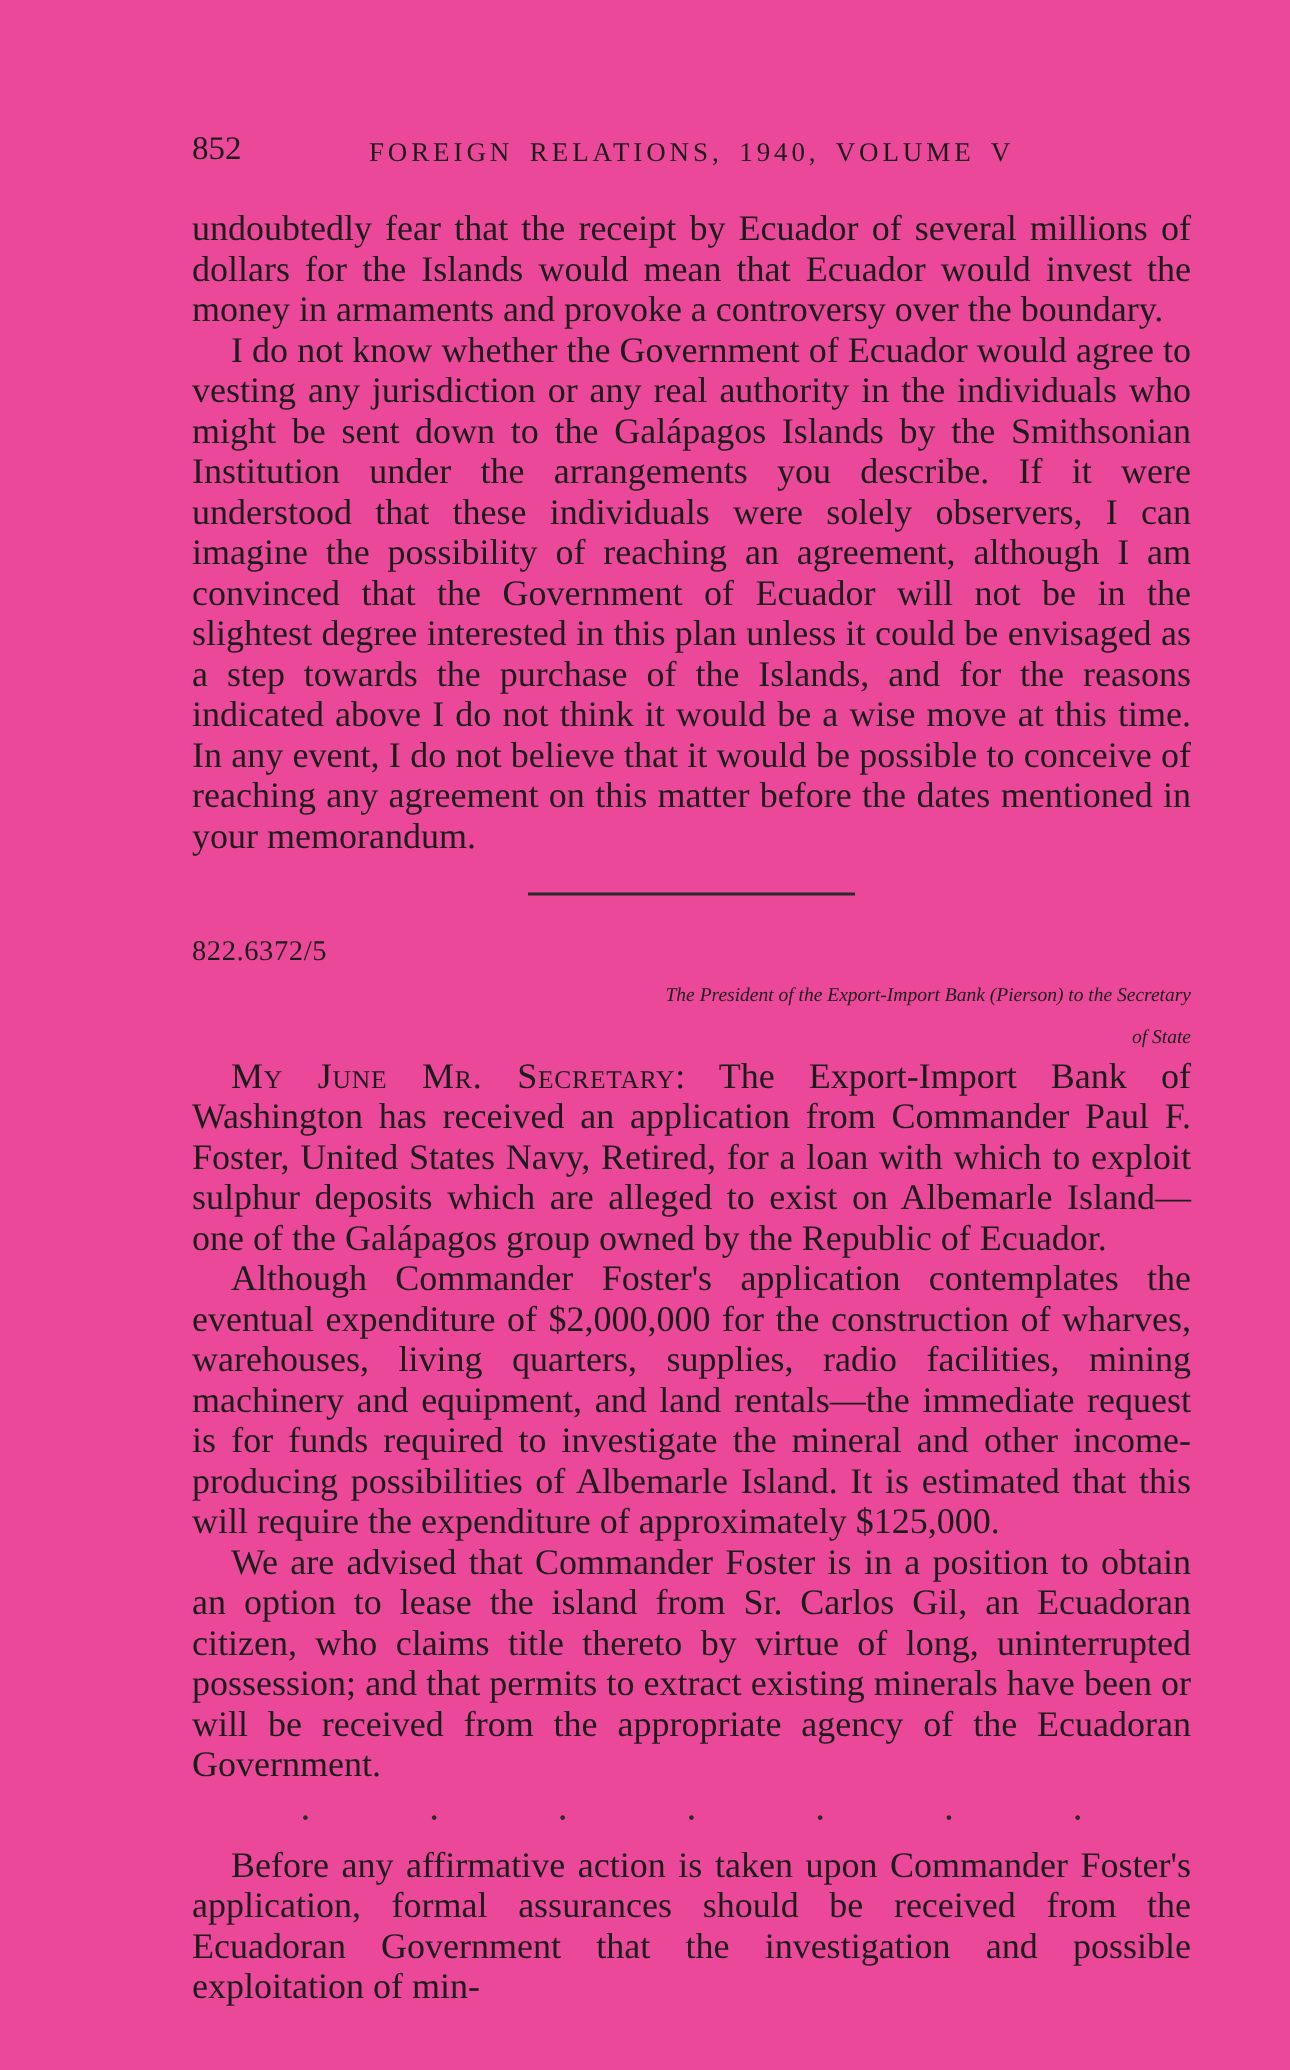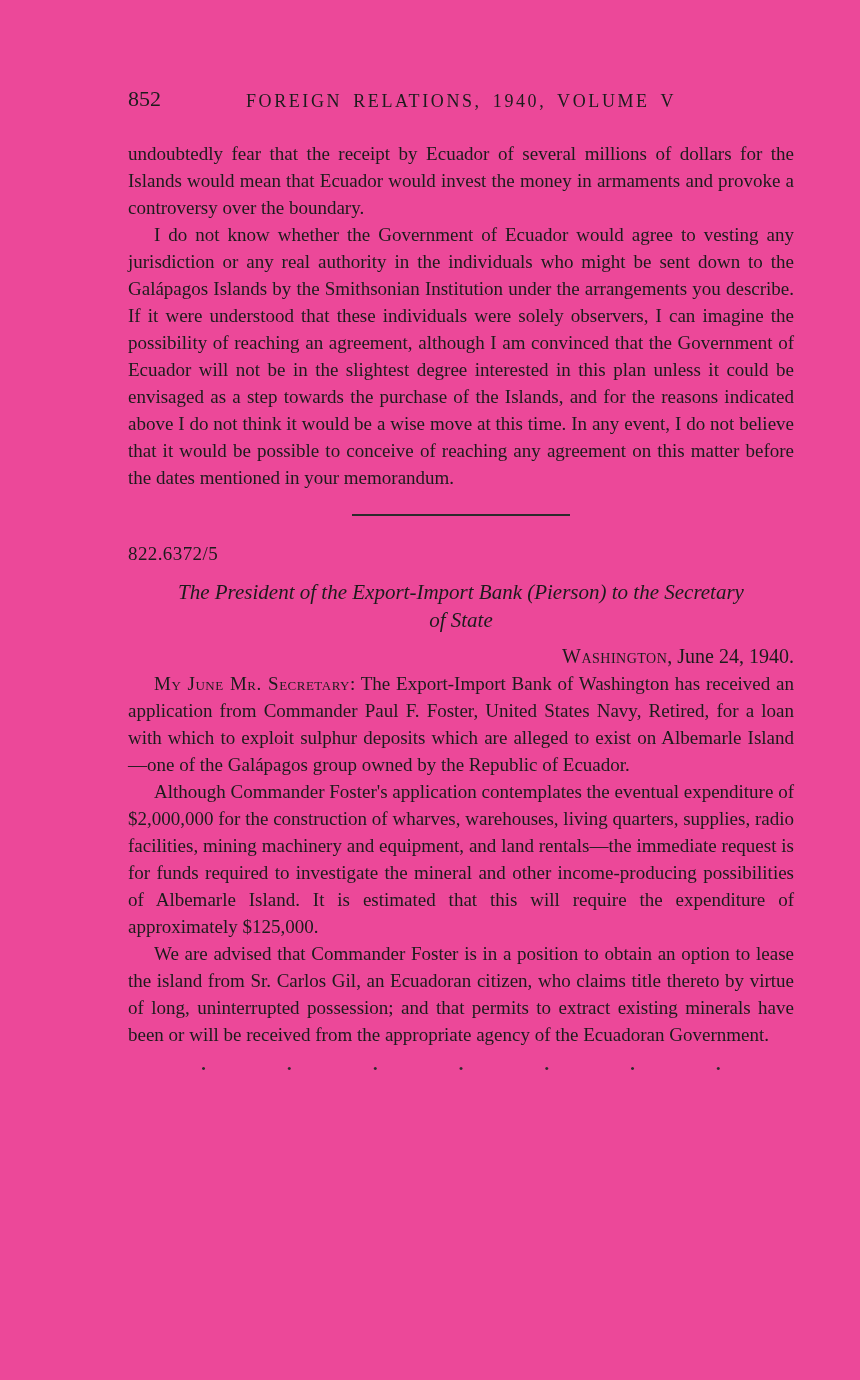--- a/index.html
+++ b/index.html
@@ -23,41 +23,41 @@
   .running-head {
     text-align: center;
     font-size: 18px;
     letter-spacing: 2.6px;
     line-height: 26px;
     padding-top: 2px;
     word-spacing: 4px;
   }
   .body-par {
     margin: 0;
-    font-size: 19px;
+    font-size: 24px;
     line-height: 27px;
     text-align: justify;
   }
   .indent { text-indent: 26px; }
   .section-divider {
     width: 218px;
     border: 0;
     border-top: 2px solid #2b2b2b;
     margin: 23px auto 0 auto;
   }
   .file-number {
     margin-top: 27px;
     font-size: 19px;
     letter-spacing: 0.4px;
   }
   .doc-title {
-    margin-top: 13px;
+    margin-top: 3px;
     font-style: italic;
-    text-align: center;
-    font-size: 21px;
+    text-align: right;
+    font-size: 13px;
     line-height: 28px;
   }
   .dateline {
     margin-top: 9px;
     text-align: right;
     font-size: 20px;
     line-height: 27px;
   }
   .smallcaps { font-variant: small-caps; letter-spacing: 0.5px; }
   .ellipsis-row {
@@ -84,23 +84,23 @@
 
   <hr class="section-divider">
 
   <div class="file-number">822.6372/5</div>
 
   <div class="doc-title">
     <div>The President of the Export-Import Bank (Pierson) to the Secretary</div>
     <div>of State</div>
   </div>
 
-  <div class="dateline"><span class="smallcaps">Washington</span><span>, June 24, 1940.</span></div>
 
   <p class="body-par indent"><span class="smallcaps">My June Mr. Secretary</span><span>: The Export-Import Bank of Washington has received an application from Commander Paul F. Foster, United States Navy, Retired, for a loan with which to exploit sulphur deposits which are alleged to exist on Albemarle Island—one of the Galápagos group owned by the Republic of Ecuador.</span></p>
 
   <p class="body-par indent">Although Commander Foster's application contemplates the eventual expenditure of $2,000,000 for the construction of wharves, warehouses, living quarters, supplies, radio facilities, mining machinery and equipment, and land rentals—the immediate request is for funds required to investigate the mineral and other income-producing possibilities of Albemarle Island. It is estimated that this will require the expenditure of approximately $125,000.</p>
   <p class="body-par indent">We are advised that Commander Foster is in a position to obtain an option to lease the island from Sr. Carlos Gil, an Ecuadoran citizen, who claims title thereto by virtue of long, uninterrupted possession; and that permits to extract existing minerals have been or will be received from the appropriate agency of the Ecuadoran Government.</p>
 
   <div class="ellipsis-row">• • • • • • •</div>
 
+  <p class="body-par indent">Before any affirmative action is taken upon Commander Foster's application, formal assurances should be received from the Ecuadoran Government that the investigation and possible exploitation of min-</p>
 
 </div>
 
 </body></html>

